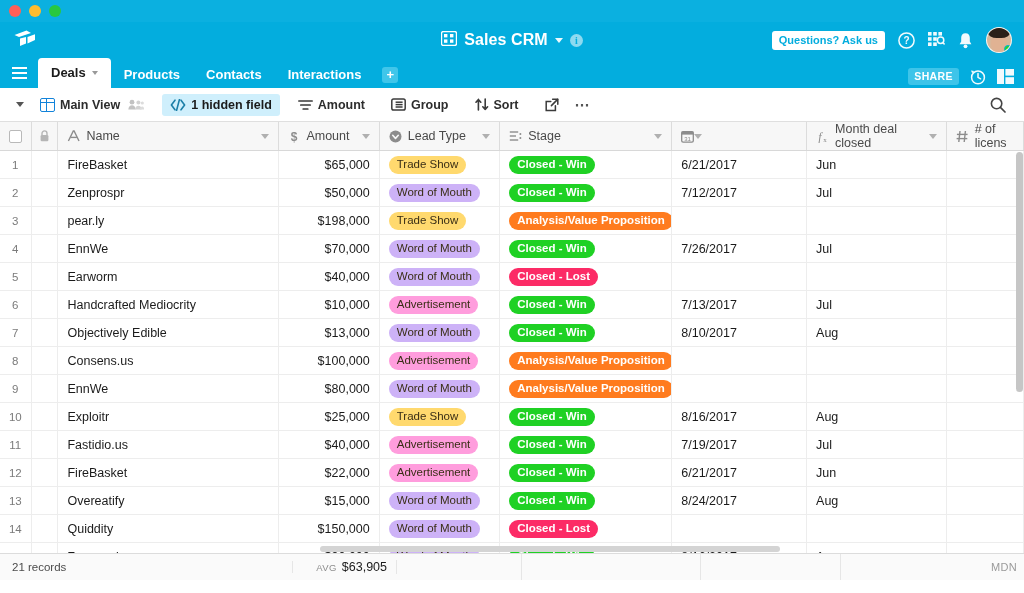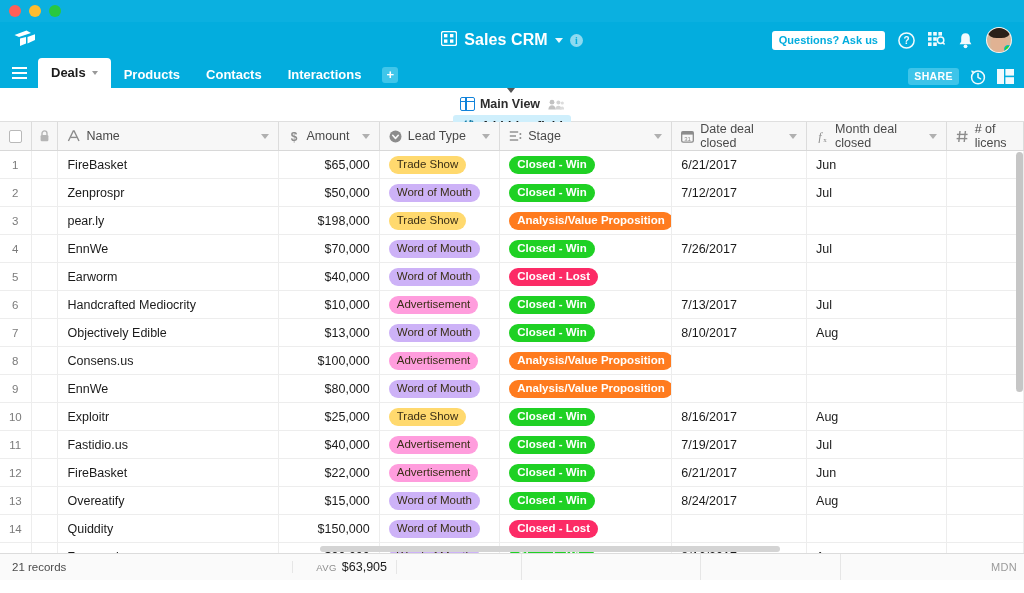--- a/index.html
+++ b/index.html
@@ -112,21 +112,21 @@
   }
   #share-btn {
     background: #3ec4e9; color: #fff; font-size: 10.5px; font-weight: bold;
     padding: 2px 6px 3px; border-radius: 3px; letter-spacing: .4px;
   }
 
   
   #viewbar {
     height: 34px; background: #fff; border-bottom: 1px solid #dfdfdf;
     display: flex; align-items: center; padding: 0 10px; gap: 0;
-    font-size: 12.5px; color: #333; flex-direction: column;
+    font-size: 12.5px; color: #333;
   }
   .vb-item {
     display: flex; align-items: center; gap: 5px;
     padding: 4px 8px; border-radius: 3px; font-weight: bold;
     color: #2d2d2d; white-space: nowrap;
   }
   #vb-caret {
     width: 0; height: 0; border-left: 4.5px solid transparent;
     border-right: 4.5px solid transparent; border-top: 5.5px solid #555;
     margin: 0 8px 0 6px;
@@ -479,21 +479,20 @@
     </div>
 
     <div class="cell c-date">
       <span class="fieldicon">
         <svg width="13" height="13" viewBox="0 0 13 13">
           <rect x="0.7" y="1.6" width="11.6" height="10.6" rx="1.4" fill="none" stroke="#8c8c8c" stroke-width="1.3"></rect>
           <rect x="0.7" y="1.6" width="11.6" height="3" fill="#8c8c8c"></rect>
           <text x="6.5" y="10.6" font-size="6" fill="#8c8c8c" text-anchor="middle" font-family="Liberation Sans, sans-serif">31</text>
         </svg>
       </span>
-      <span class="hdr-label">Date deal closed</span>
       <span class="hdr-caret"></span>
     </div>
 
     <div class="cell c-month">
       <span class="fieldicon">
         <svg width="13" height="13" viewBox="0 0 13 13">
             <text x="4" y="11" font-size="12" font-style="italic" fill="#8c8c8c" font-family="Liberation Serif, serif" text-anchor="middle">f</text>
             <text x="9" y="12" font-size="7" fill="#8c8c8c" font-family="Liberation Serif, serif" text-anchor="middle">x</text>
           </svg>
       </span>

